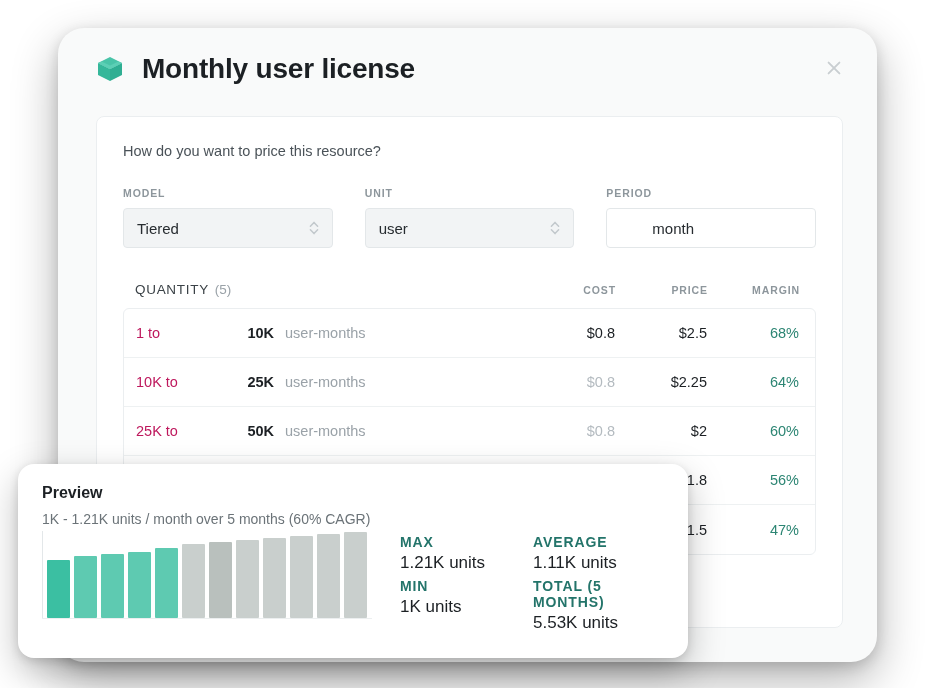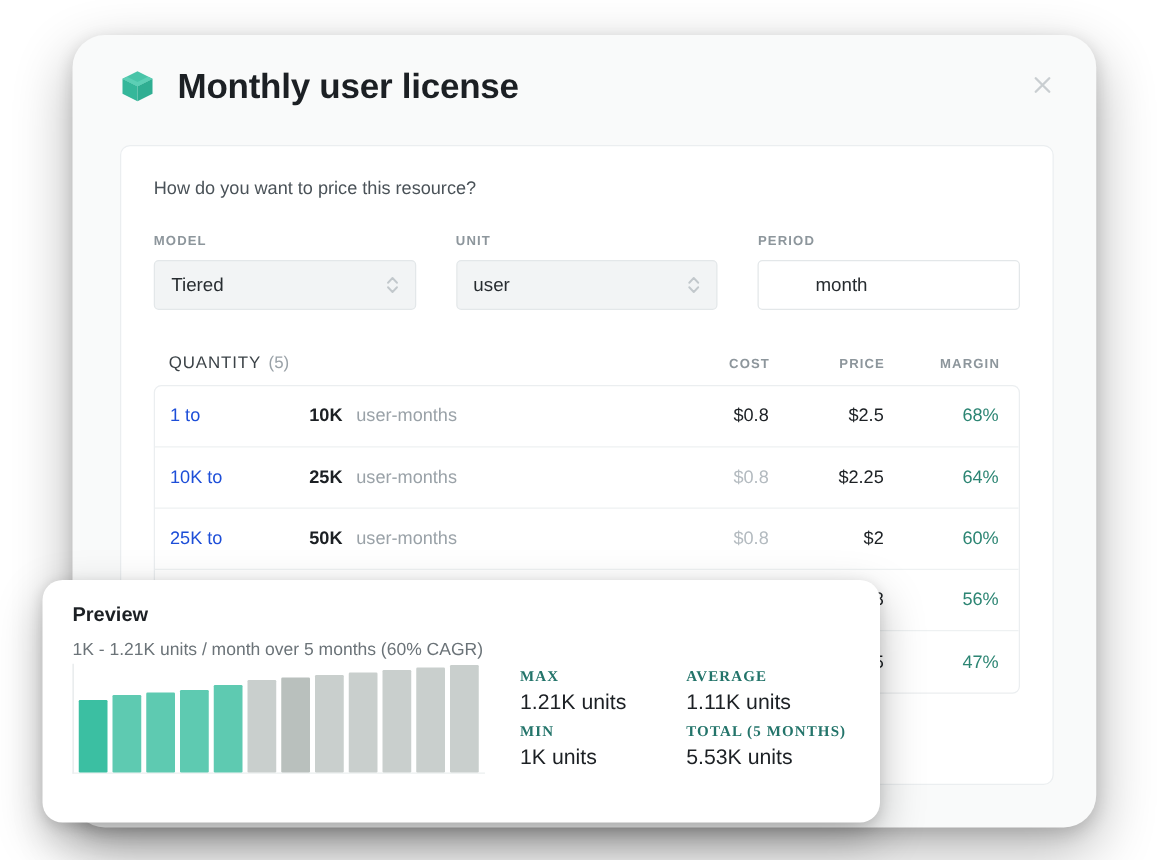--- a/index.html
+++ b/index.html
@@ -187,21 +187,21 @@
     align-items: center;
     height: 49px;
     padding: 0 16px 0 12px;
     border-bottom: 1px solid #eef1f2;
   }
   .tier-row:last-child { border-bottom: none; }
 
   .tier-from {
     width: 86px;
     font-size: 14.5px;
-    color: #1d4ed8;
+    color: #be185d;
   }
   .tier-to {
     width: 52px;
     text-align: right;
     font-size: 14.5px;
     font-weight: bold;
     color: #1c2024;
   }
   .tier-unit {
     margin-left: 11px;
@@ -212,21 +212,21 @@
     text-align: right;
     font-size: 14.5px;
     color: #1c2024;
   }
   .cell.muted { color: #b4bbc0; }
   .cell.margin { color: #2c8573; }
 
   
   #preview-card {
     position: absolute;
-    left: 34px;
+    left: 18px;
     top: 464px;
     width: 670px;
     height: 194px;
     background: #ffffff;
     border-radius: 16px;
     box-shadow: 0 14px 36px rgba(0,0,0,0.26),
                 0 3px 10px rgba(0,0,0,0.12);
     padding: 20px 24px 0 24px;
     overflow: hidden;
   }
@@ -277,26 +277,25 @@
   
   #stats {
     margin-left: 28px;
     display: grid;
     grid-template-columns: 133px auto;
     grid-auto-rows: 44px;
     align-content: start;
     padding-top: 3px;
   }
   .stat-label {
-    font-size: 12px;
+    font-size: 14px;
     font-weight: bold;
     letter-spacing: 0.9px;
     color: #23746a;
     margin-bottom: 3px;
-    font-family: Liberation Serif, serif;
   }
   .stat-value {
     font-size: 17px;
     color: #1c2024;
   }
 </style>
 </head>
 <body>
 
 <div id="stage">

